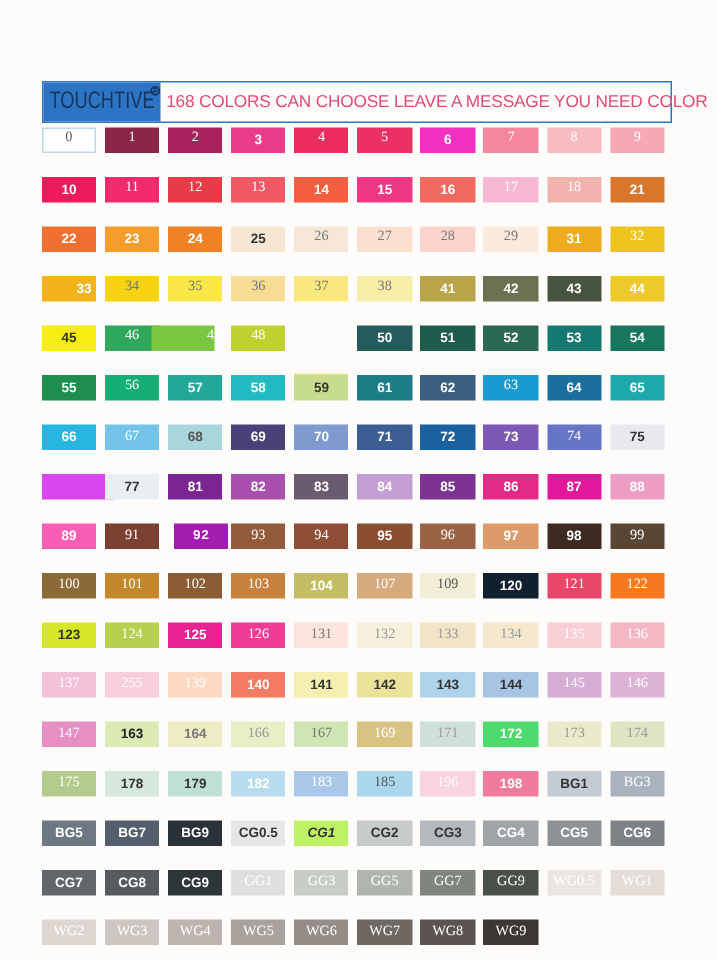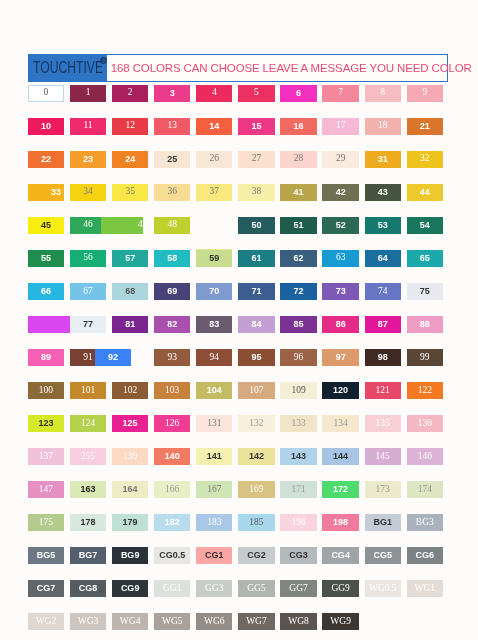--- a/index.html
+++ b/index.html
@@ -157,21 +157,21 @@
         <div class="sw sans" style="left: 168.4px; background: rgb(107, 91, 110); color: rgb(255, 255, 255);">83</div>
         <div class="sw sans" style="left: 210.5px; background: rgb(196, 159, 212); color: rgb(255, 255, 255);">84</div>
         <div class="sw sans" style="left: 252.6px; background: rgb(124, 50, 146); color: rgb(255, 255, 255);">85</div>
         <div class="sw sans" style="left: 294.7px; background: rgb(227, 42, 134); color: rgb(255, 255, 255);">86</div>
         <div class="sw sans" style="left: 336.8px; background: rgb(227, 23, 155); color: rgb(255, 255, 255);">87</div>
         <div class="sw sans" style="left: 378.9px; background: rgb(238, 158, 197); color: rgb(255, 255, 255);">88</div>
       </div>
       <div class="row">
         <div class="sw sans" style="left: 0px; background: rgb(247, 95, 181); color: rgb(255, 255, 255);">89</div>
         <div class="sw serif" style="left: 42.1px; background: rgb(122, 65, 50); color: rgb(255, 255, 255);">91</div>
-        <div class="sw sans" style="left: 67px; background: #3b82f6; color: rgb(255, 255, 255);">92</div>
+        <div class="sw sans" style="left: 88px; background: #a21caf; color: rgb(255, 255, 255); font-family: Liberation Mono, monospace;">92</div>
         <div class="sw serif" style="left: 126.3px; background: rgb(147, 91, 59); color: rgb(255, 255, 255);">93</div>
         <div class="sw serif" style="left: 168.4px; background: rgb(142, 77, 54); color: rgb(255, 255, 255);">94</div>
         <div class="sw sans" style="left: 210.5px; background: rgb(138, 78, 50); color: rgb(255, 255, 255);">95</div>
         <div class="sw serif" style="left: 252.6px; background: rgb(156, 98, 69); color: rgb(255, 255, 255);">96</div>
         <div class="sw sans" style="left: 294.7px; background: rgb(221, 155, 107); color: rgb(255, 255, 255);">97</div>
         <div class="sw sans" style="left: 336.8px; background: rgb(62, 42, 34); color: rgb(255, 255, 255);">98</div>
         <div class="sw serif" style="left: 378.9px; background: rgb(90, 70, 52); color: rgb(255, 255, 255);">99</div>
       </div>
       <div class="row">
         <div class="sw serif" style="left: 0px; background: rgb(140, 106, 56); color: rgb(255, 255, 255);">100</div>
@@ -231,21 +231,21 @@
         <div class="sw serif" style="left: 252.6px; background: rgb(249, 211, 221); color: rgb(255, 255, 255);">196</div>
         <div class="sw sans" style="left: 294.7px; background: rgb(240, 123, 157); color: rgb(255, 255, 255);">198</div>
         <div class="sw sans" style="left: 336.8px; background: rgb(196, 203, 212); color: rgb(51, 51, 51);">BG1</div>
         <div class="sw serif" style="left: 378.9px; background: rgb(169, 178, 189); color: rgb(255, 255, 255);">BG3</div>
       </div>
       <div class="row">
         <div class="sw sans" style="left: 0px; background: rgb(110, 120, 132); color: rgb(255, 255, 255);">BG5</div>
         <div class="sw sans" style="left: 42.1px; background: rgb(85, 94, 108); color: rgb(255, 255, 255);">BG7</div>
         <div class="sw sans" style="left: 84.2px; background: rgb(43, 49, 56); color: rgb(255, 255, 255);">BG9</div>
         <div class="sw sans" style="left: 126.3px; background: rgb(230, 231, 229); color: rgb(51, 51, 51);">CG0.5</div>
-        <div class="sw sans" style="left: 168.4px; background: #fca5a5; color: rgb(51, 51, 51);">CG1</div>
+        <div class="sw sans" style="left: 168.4px; background: #bef264; color: rgb(51, 51, 51); font-style: italic;">CG1</div>
         <div class="sw sans" style="left: 210.5px; background: rgb(199, 203, 203); color: rgb(51, 51, 51);">CG2</div>
         <div class="sw sans" style="left: 252.6px; background: rgb(180, 185, 187); color: rgb(51, 51, 51);">CG3</div>
         <div class="sw sans" style="left: 294.7px; background: rgb(159, 164, 166); color: rgb(255, 255, 255);">CG4</div>
         <div class="sw sans" style="left: 336.8px; background: rgb(141, 146, 148); color: rgb(255, 255, 255);">CG5</div>
         <div class="sw sans" style="left: 378.9px; background: rgb(125, 130, 133); color: rgb(255, 255, 255);">CG6</div>
       </div>
       <div class="row">
         <div class="sw sans" style="left: 0px; background: rgb(96, 102, 105); color: rgb(255, 255, 255);">CG7</div>
         <div class="sw sans" style="left: 42.1px; background: rgb(85, 91, 94); color: rgb(255, 255, 255);">CG8</div>
         <div class="sw sans" style="left: 84.2px; background: rgb(46, 53, 56); color: rgb(255, 255, 255);">CG9</div>

